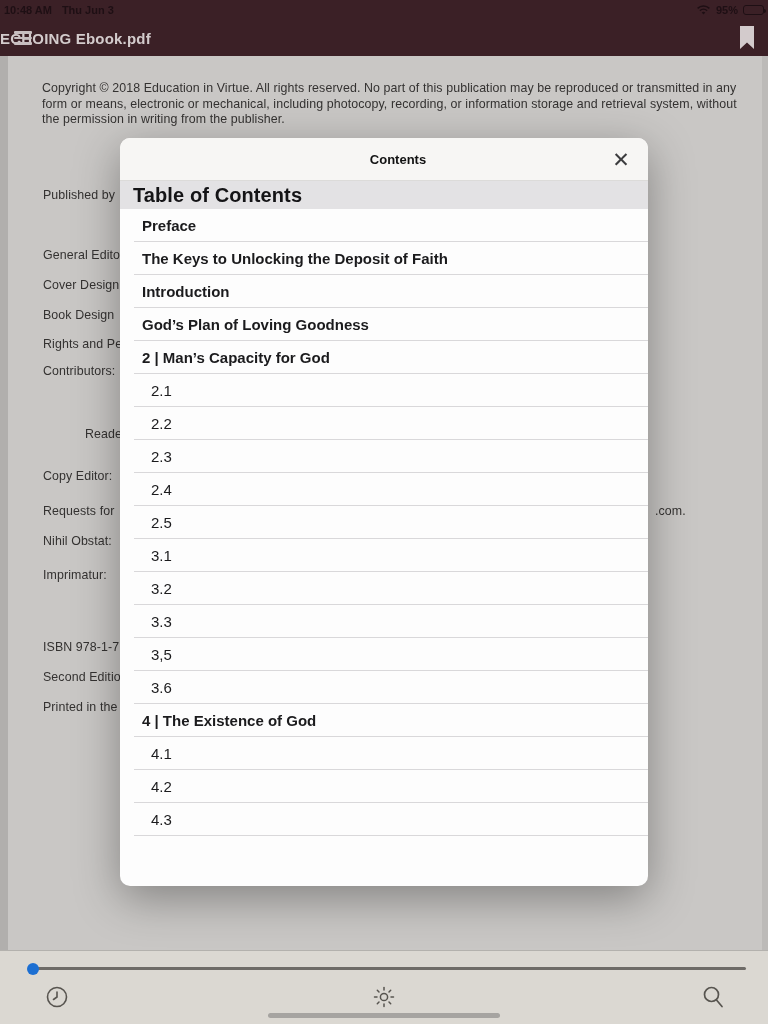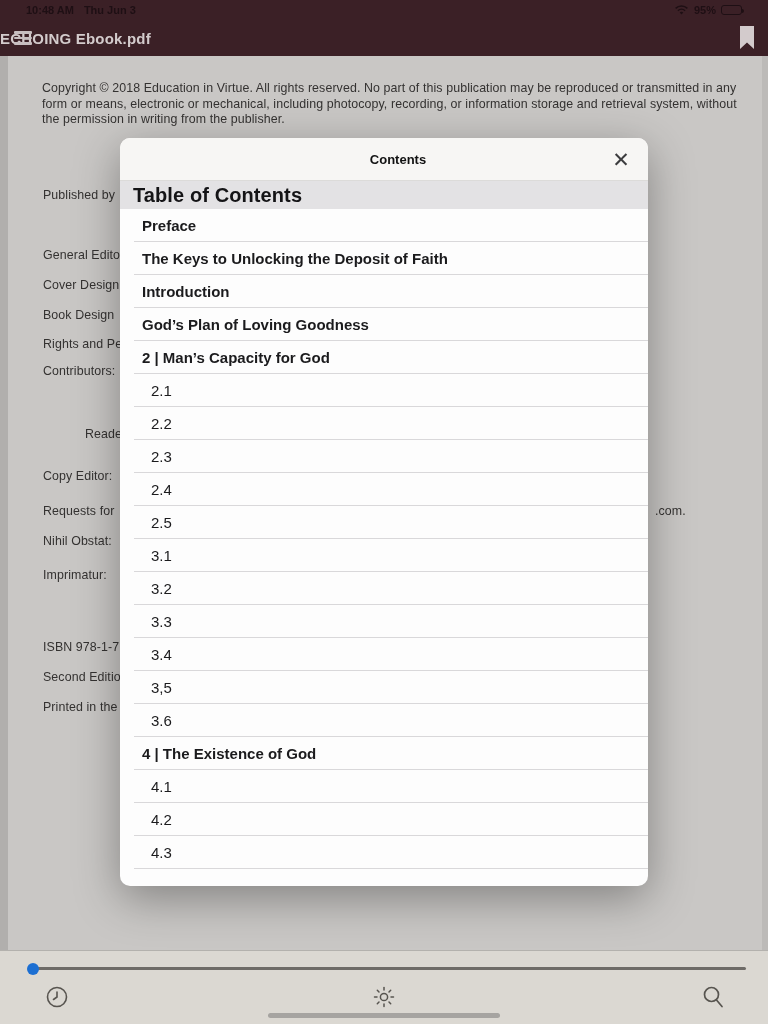--- a/index.html
+++ b/index.html
@@ -7,21 +7,21 @@
   .screen {
     width:768px; height:1024px; position:relative; overflow:hidden;
     font-family:"Liberation Sans", sans-serif; background:#c9c7c5;
     margin:0 auto;
   }
 
   
   .topbar { position:absolute; top:0; left:0; right:0; height:56px; background:#3b2026; z-index:3; }
   .statusbar {
     height:20px; display:flex; align-items:center; justify-content:space-between;
-    padding:0 26px; color:#1e0f14; font-size:11px; font-weight:700;
+    padding:0 4px; color:#1e0f14; font-size:11px; font-weight:700;
   }
   .status-left { display:flex; gap:10px; }
   .status-right { display:flex; align-items:center; gap:5px; }
   .battery-shell {
     width:21px; height:10px; border:1px solid #1e0f14; border-radius:3px; position:relative; padding:1px;
   }
   .battery-fill { height:100%; width:95%; background:#1e0f14; border-radius:1px; }
   .battery-nub {
     position:absolute; right:-3px; top:2.5px; width:2px; height:4px; background:#1e0f14; border-radius:0 2px 2px 0;
   }
@@ -162,21 +162,20 @@
         <div class="toc-row lvl0">God’s Plan of Loving Goodness</div>
         <div class="toc-row lvl0">2 | Man’s Capacity for God</div>
         <div class="toc-row lvl1">2.1</div>
         <div class="toc-row lvl1">2.2</div>
         <div class="toc-row lvl1">2.3</div>
         <div class="toc-row lvl1">2.4</div>
         <div class="toc-row lvl1">2.5</div>
         <div class="toc-row lvl1">3.1</div>
         <div class="toc-row lvl1">3.2</div>
         <div class="toc-row lvl1">3.3</div>
-        <div class="toc-row lvl1">3.4</div>
         <div class="toc-row lvl1">3,5</div>
         <div class="toc-row lvl1">3.6</div>
         <div class="toc-row lvl0">4 | The Existence of God</div>
         <div class="toc-row lvl1">4.1</div>
         <div class="toc-row lvl1">4.2</div>
         <div class="toc-row lvl1">4.3</div>
       </div>
   </div>
 
   <div class="toolbar">

